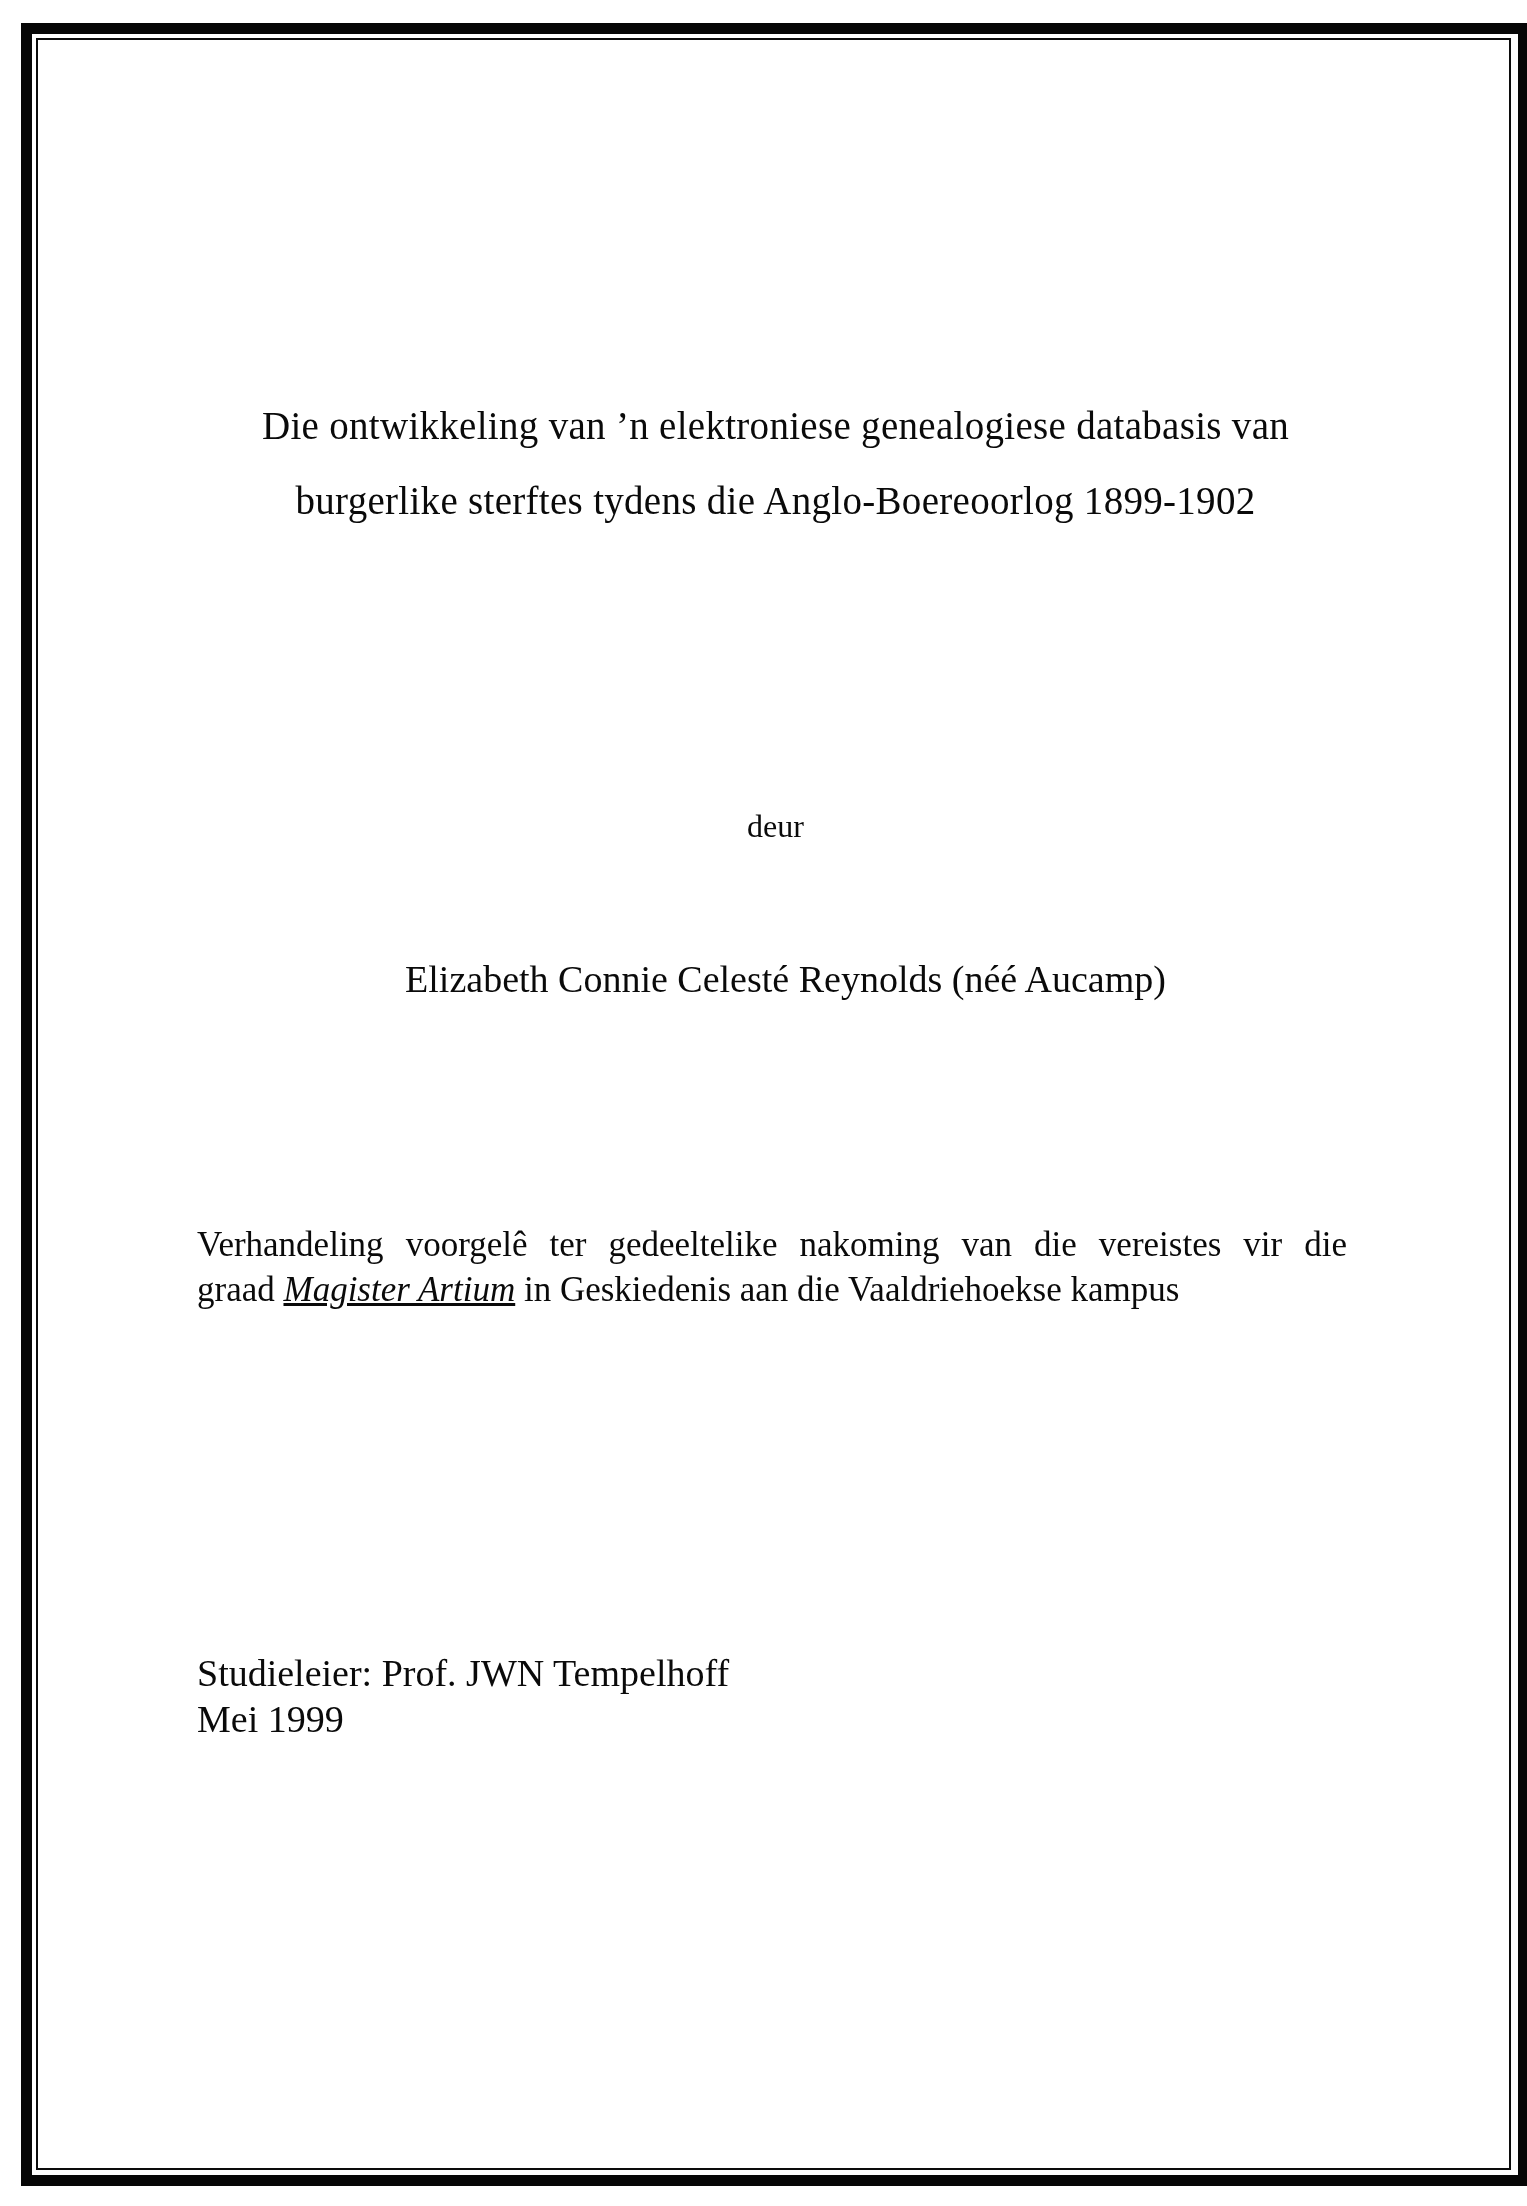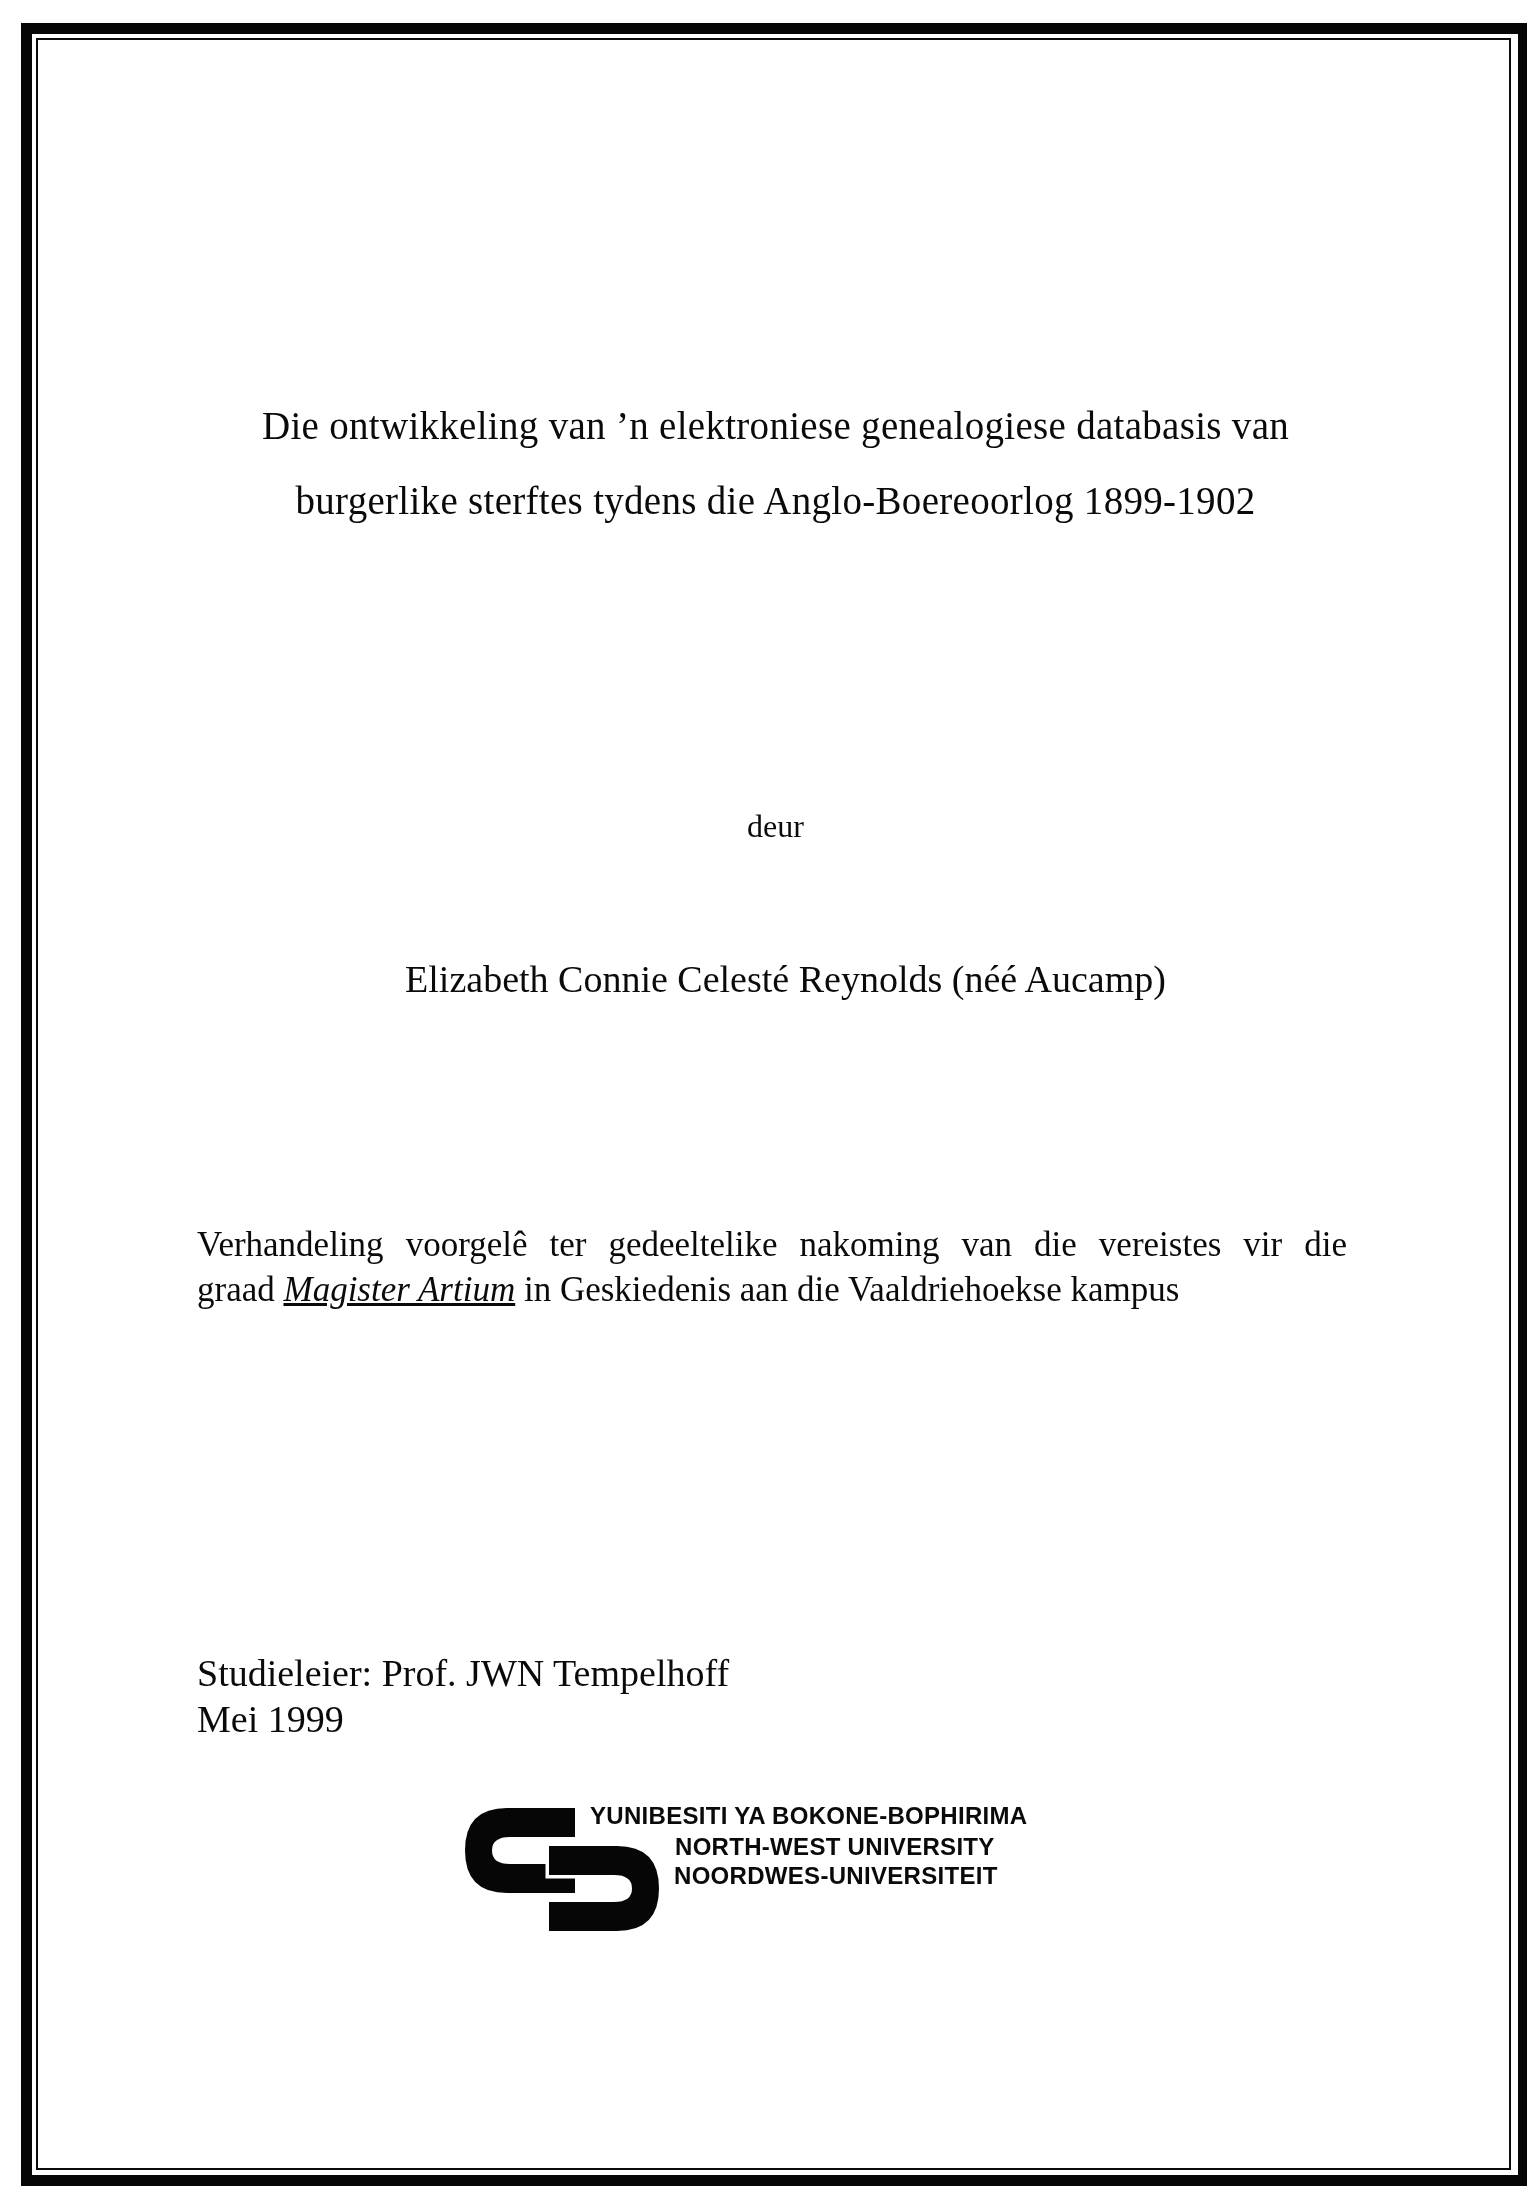--- a/index.html
+++ b/index.html
@@ -131,28 +131,14 @@
   <div class="submission">
     <div class="line-justified">Verhandeling voorgelê ter gedeeltelike nakoming van die vereistes vir die</div>
     <div><span>graad </span><span class="italic">Magister Artium</span><span> in Geskiedenis aan die Vaaldriehoekse kampus</span></div>
   </div>
 
   <div class="supervisor-block">
     <div>Studieleier: Prof. JWN Tempelhoff</div>
     <div>Mei 1999</div>
   </div>
 
-  <div class="logo">
-    <svg class="logo-mark" viewBox="0 0 200 132" xmlns="http://www.w3.org/2000/svg" aria-hidden="true">
-
-      <path fill="#060606" d="M 113 2 H 45 Q 3 2 3 44.5 Q 3 87 45 87 H 113 V 58 H 48 Q 30 58 30 44.5 Q 30 31 48 31 H 113 Z"></path>
-
-      <g transform="translate(200,127) rotate(180)">
-        <path fill="#ffffff" stroke="#ffffff" stroke-width="7" d="M 113 2 H 45 Q 3 2 3 44.5 Q 3 87 45 87 H 113 V 58 H 48 Q 30 58 30 44.5 Q 30 31 48 31 H 113 Z"></path>
-        <path fill="#060606" d="M 113 2 H 45 Q 3 2 3 44.5 Q 3 87 45 87 H 113 V 58 H 48 Q 30 58 30 44.5 Q 30 31 48 31 H 113 Z"></path>
-      </g>
-    </svg>
-    <div class="logo-text logo-l1">YUNIBESITI YA BOKONE-BOPHIRIMA</div>
-    <div class="logo-text logo-l2">NORTH-WEST UNIVERSITY</div>
-    <div class="logo-text logo-l3">NOORDWES-UNIVERSITEIT</div>
-  </div>
 
 </div>
 
 </body></html>

